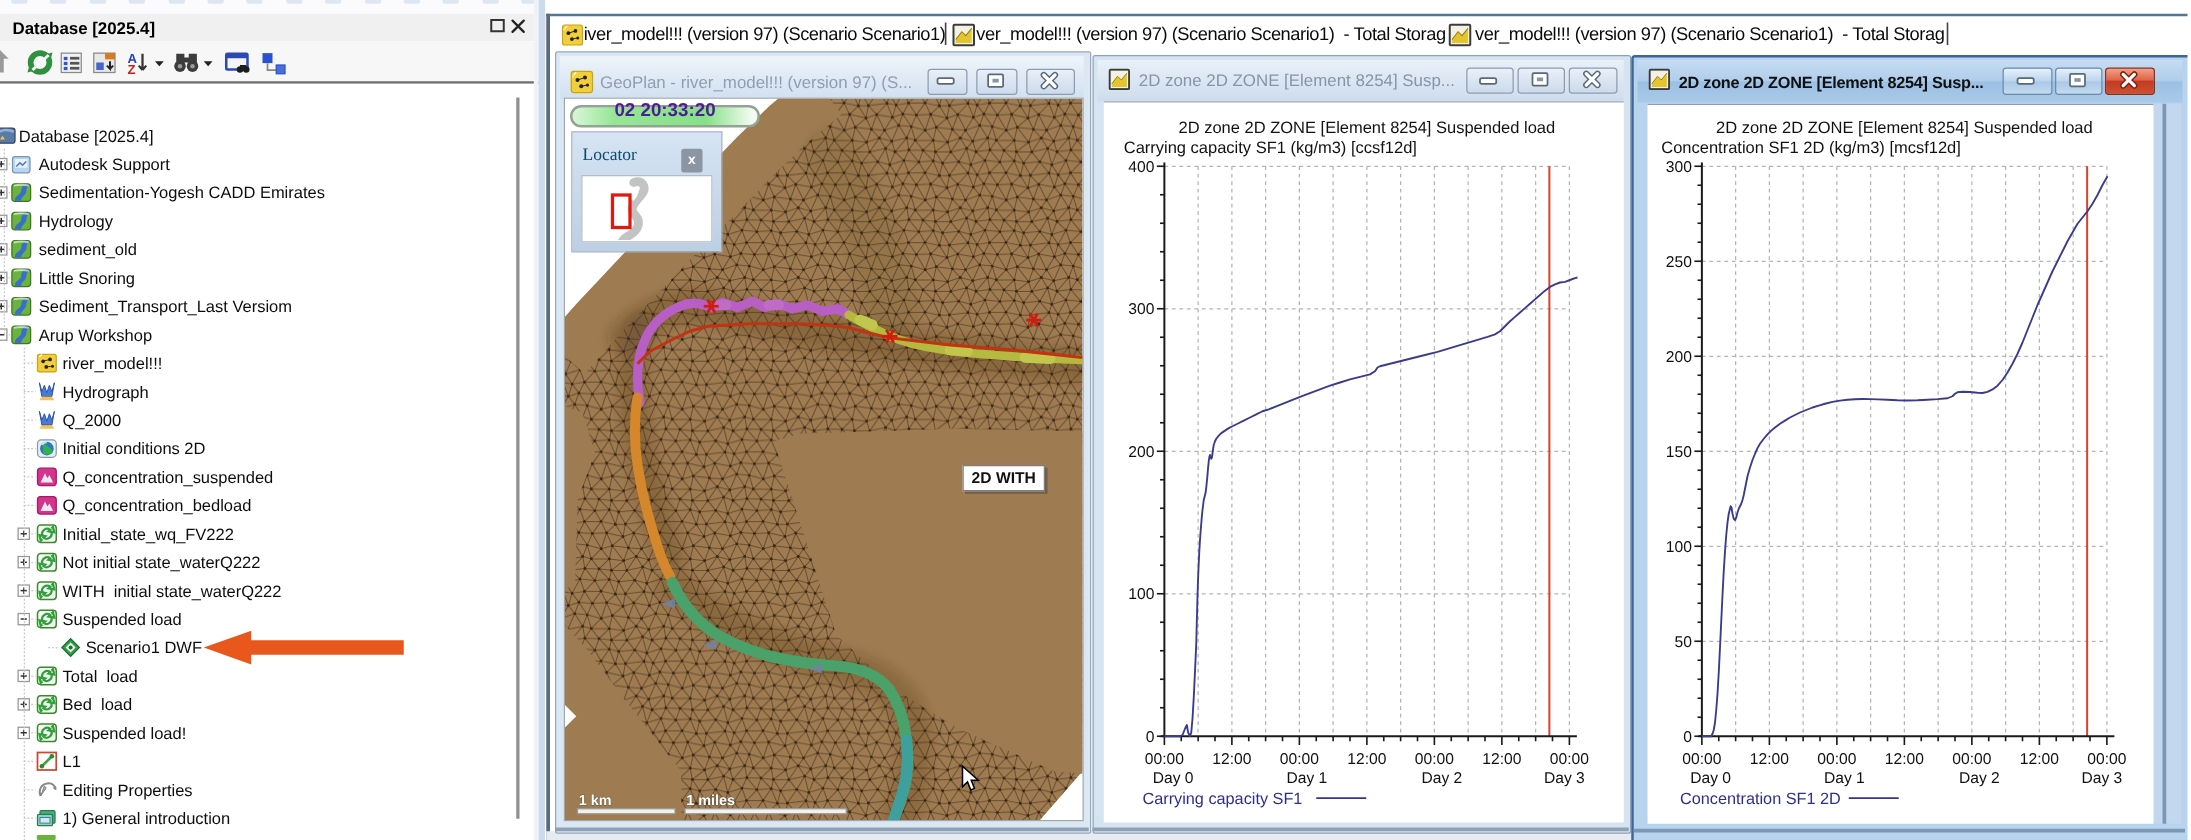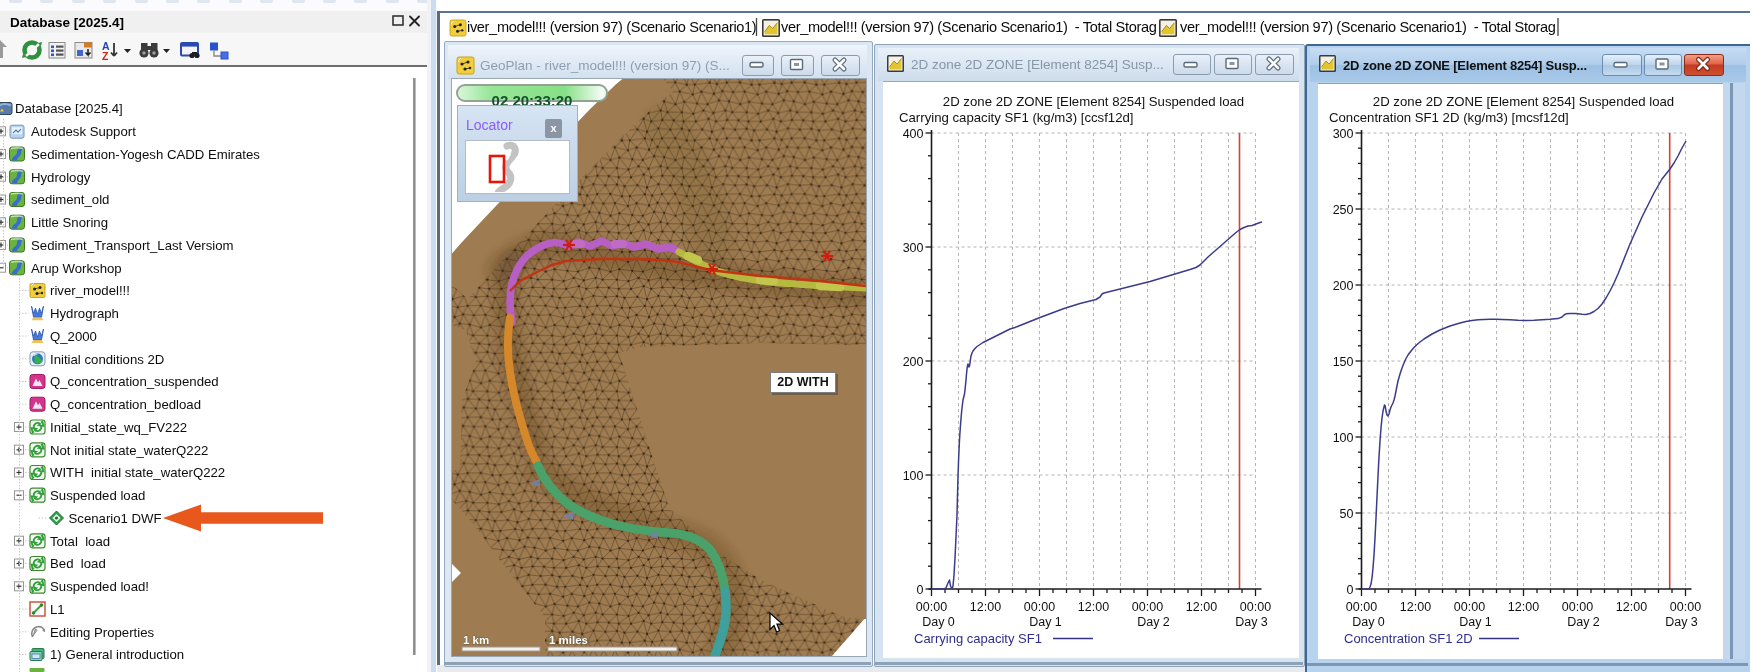--- a/index.html
+++ b/index.html
@@ -712,25 +712,25 @@
     <text x="50" y="659.3" font-size="13.2" fill="#0d0d0d">1) General introduction</text>
     <line x1="3.5" y1="119" x2="3.5" y2="268" stroke="#c9c9c9" stroke-width="1" stroke-dasharray="1.5,1.5"></line>
     <line x1="19.5" y1="278" x2="19.5" y2="672" stroke="#c9c9c9" stroke-width="1" stroke-dasharray="1.5,1.5"></line>
     <rect x="29.5" y="668" width="15" height="4" rx="1" fill="#6ab33e"></rect>
     <path d="M163,518.0 L201,504.5 L201,512.2 L323,512.2
  L323,523.8 L201,523.8 L201,531.5 Z" fill="#e8571c"></path>
   </svg>
 <div class="abs" style="left:456px;top:84px;width:152px;height:18px;border-radius:9px;
  border:2px solid #93a393;background:linear-gradient(90deg,#d9f6d9 0%,#97e697 22%,#86e086 72%,#f3fbf3 97%);
  box-sizing:border-box;"></div>
-<div class="abs" style="left:456px;top:92px;width:152px;height:18px;text-align:center;
- font-size:15px;font-weight:bold;color:#14532d;line-height:18px;">02 20:33:20</div>
+<div class="abs" style="left:456px;top:80px;width:152px;height:18px;text-align:center;
+ font-size:15px;font-weight:bold;color:#4c1d95;line-height:18px;">02 20:33:20</div>
 <div class="abs" style="left:457px;top:105px;width:119px;height:95px;
  background:linear-gradient(180deg,#d6e4f3,#bccfe3);border:1px solid #9fb0c4;"></div>
-<div class="abs" style="left:466px;top:117px;font-size:14px;color:#8b5cf6;">Locator</div>
+<div class="abs" style="left:466px;top:117px;font-size:14px;color:#0c4a6e;font-family:Liberation Serif, serif;">Locator</div>
 <div class="abs" style="left:545px;top:119px;width:17px;height:19px;background:#8b95a3;
  border-radius:2px;color:#ffffff;font-size:11px;font-weight:bold;text-align:center;line-height:18px;">x</div>
 <div class="abs" style="left:465px;top:140px;width:103px;height:52px;background:#ffffff;border:1px solid #b0bcc8;"></div>
 <svg class="abs" style="left:465px;top:140px;" width="103" height="52" viewBox="0 0 103 52" xmlns="http://www.w3.org/2000/svg">
 <path d="M42,6 C49,3 53,10 48,16 C42,23 38,27 43,32 C48,37 46,44 39,48 C35,50 33,52 32,55" fill="none" stroke="#c3c3c3" stroke-width="7" stroke-linecap="round"></path>
 <path d="M44,10 C46,13 44,17 41,20" fill="none" stroke="#ffffff" stroke-width="2"></path>
 <rect x="25" y="16" width="14" height="26" fill="none" stroke="#e3170d" stroke-width="2.6"></rect>
 </svg>
 <div class="abs" style="left:770px;top:372px;width:64px;height:19px;background:#fdfdfd;
  border:1px solid #7e7e7e;box-shadow:2px 2px 0 rgba(60,60,60,0.45);font-size:12.5px;font-weight:600;

